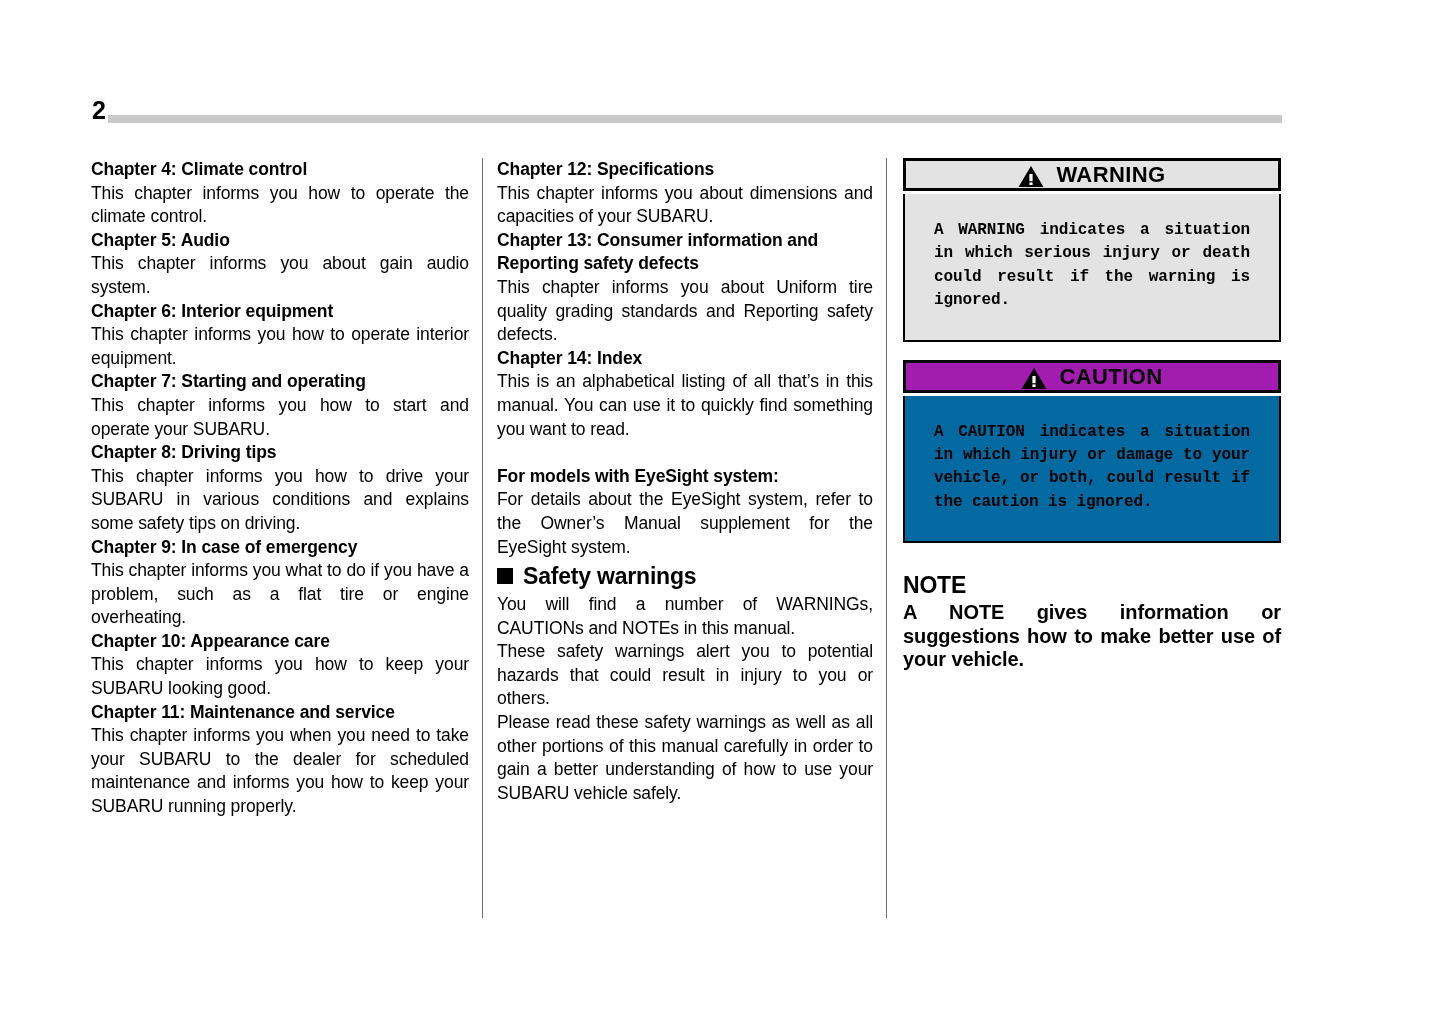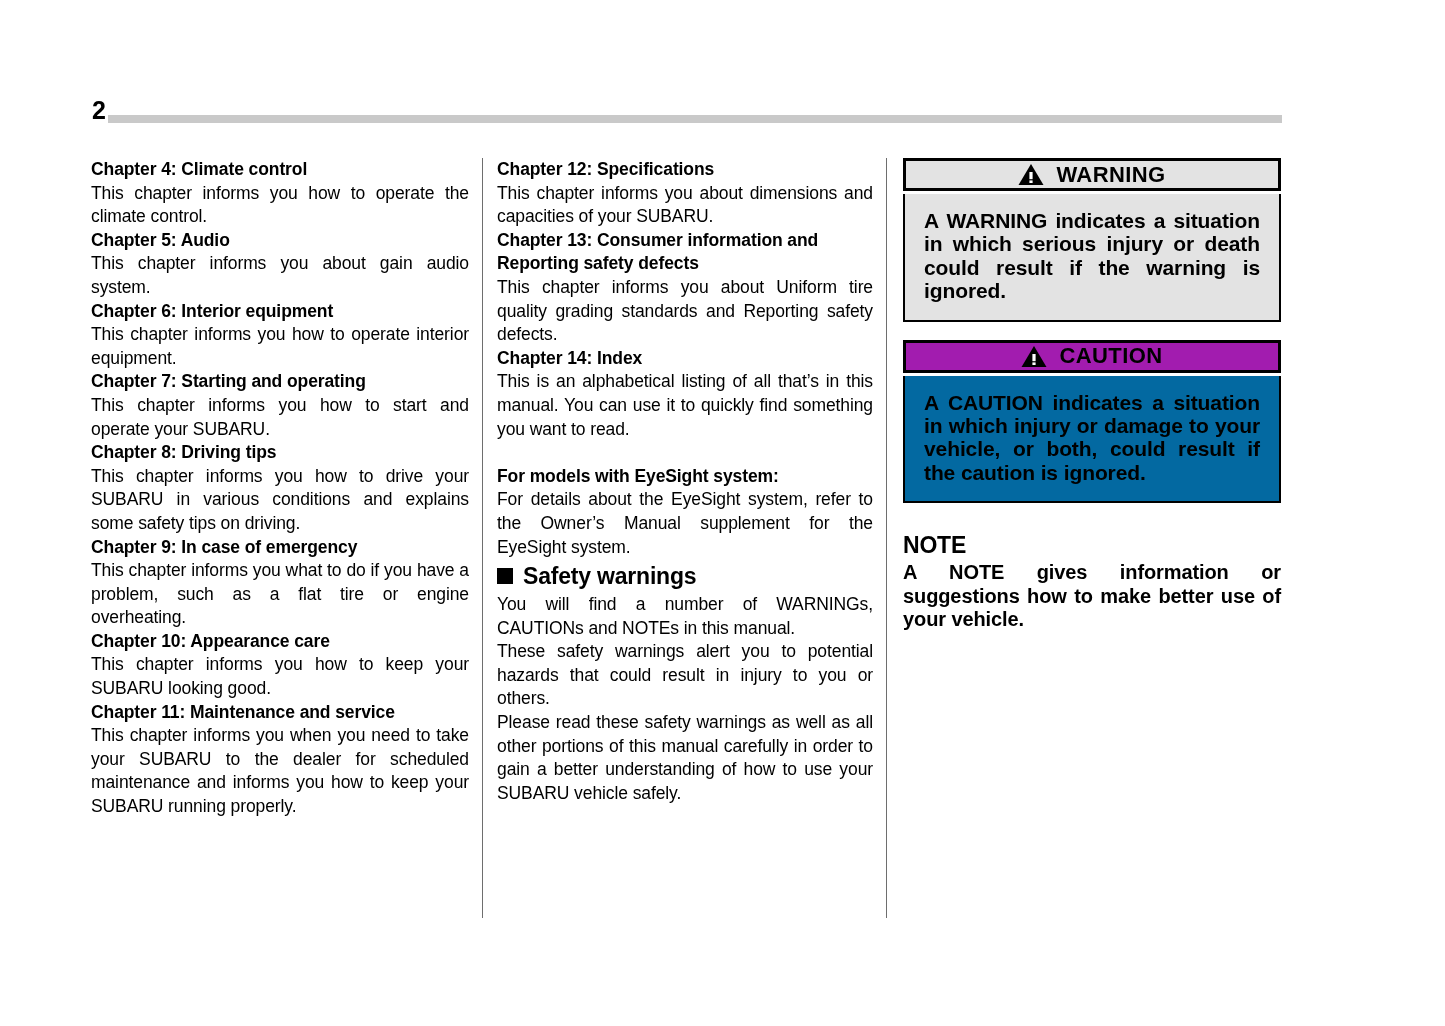--- a/index.html
+++ b/index.html
@@ -106,21 +106,21 @@
     margin-right: 10px;
     flex: 0 0 auto;
   }
 
   
   .alert-block { margin: 0 0 18px 0; }
   .alert-head {
     border: 3px solid #000;
     height: 33px;
     display: flex;
-    align-items: center;
+    align-items: flex-end;
     justify-content: center;
     box-sizing: border-box;
   }
   .alert-head.grey { background: #e3e3e3; }
   .alert-head.white { background: #a21caf; }
   .alert-head-label {
     font-size: 22px;
     font-weight: bold;
     letter-spacing: 0.4px;
     margin-left: 12px;
@@ -134,27 +134,28 @@
   .alert-body {
     border: 2px solid #000;
     border-top: none;
     box-sizing: border-box;
     padding: 9px 13px 11px 13px;
     margin-top: 3px;
   }
   .alert-body.grey { background: #e3e3e3; }
   .alert-body.white { background: #0369a1; }
   .alert-body-text {
-    font-size: 21px;
+    font-size: 16px;
     font-weight: bold;
     line-height: 23.4px;
-    margin: 6px;
+    margin: 16px;
     text-align: justify;
     text-justify: inter-word;
     letter-spacing: -0.1px;
+    font-family: Liberation Mono, monospace;
   }
 
   
   #note-block { margin-top: 28px; }
   .note-title {
     font-size: 23px;
     font-weight: bold;
     line-height: 28px;
     margin: 0 0 2px 0;
     letter-spacing: -0.2px;

